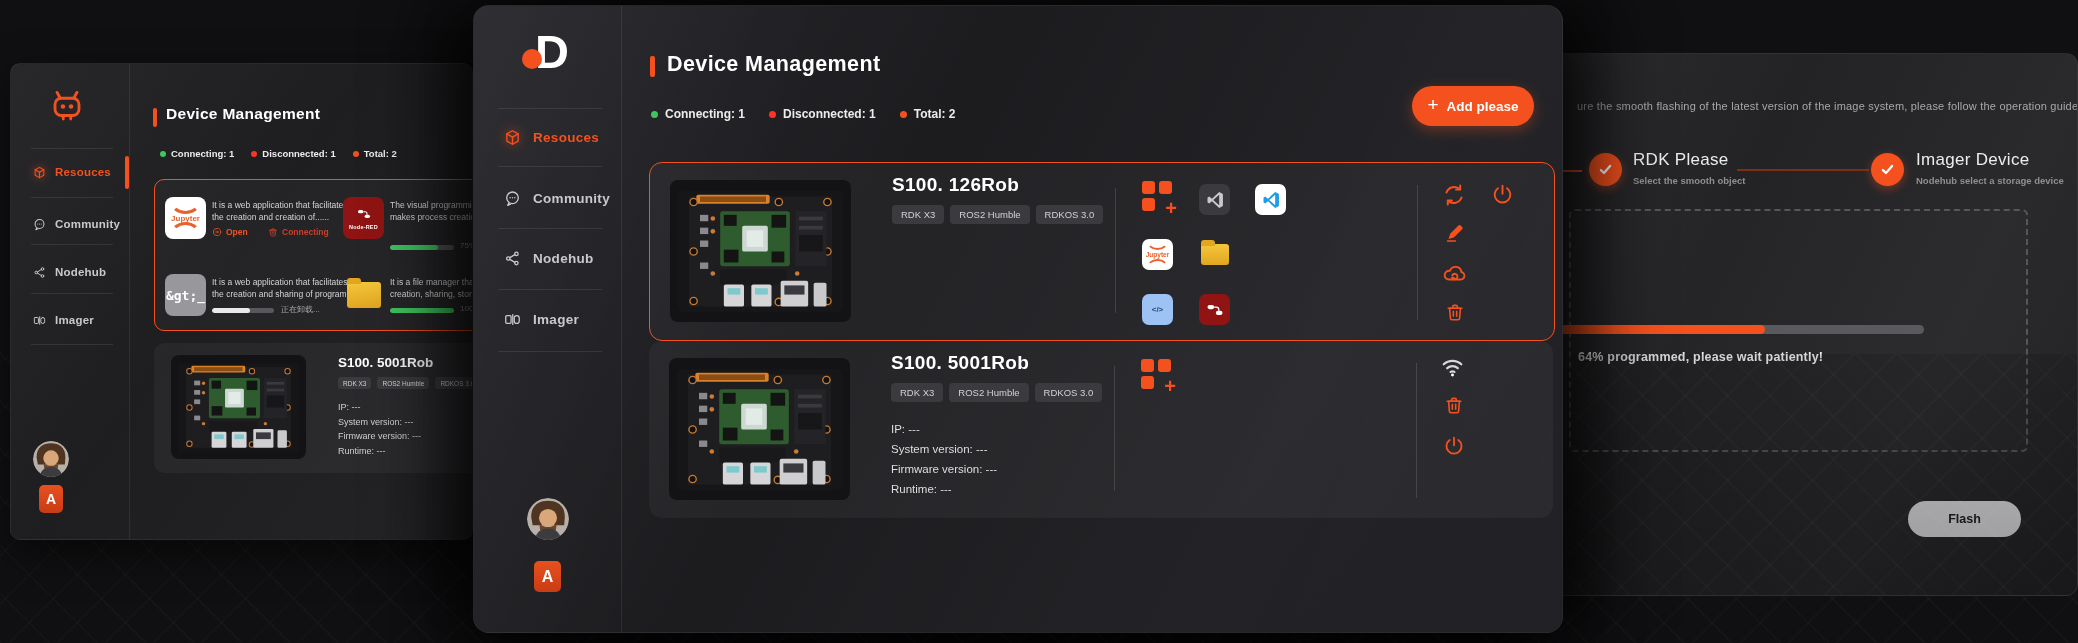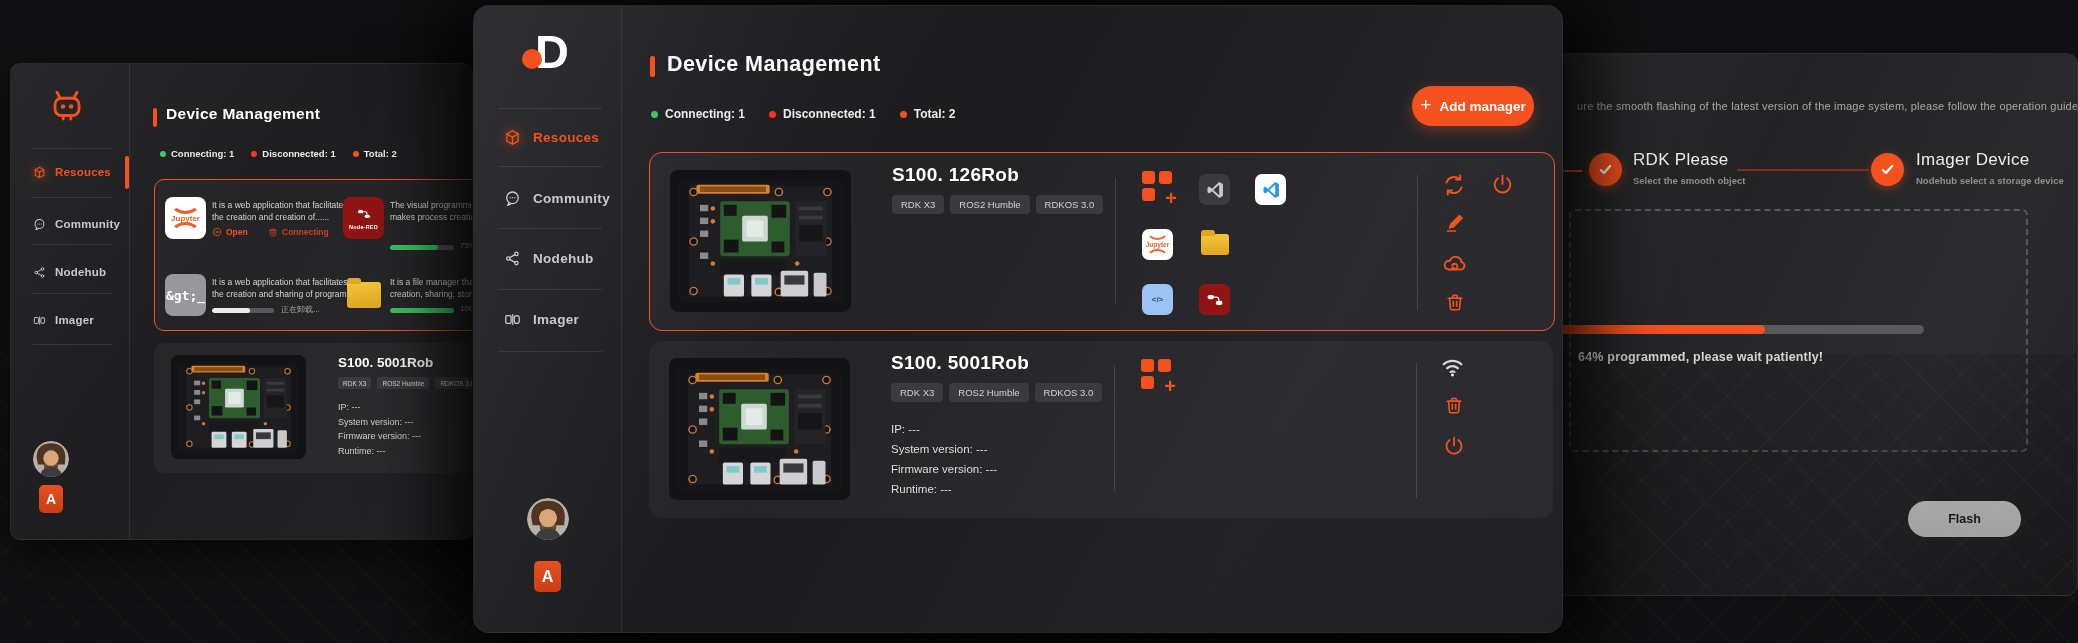--- a/index.html
+++ b/index.html
@@ -87,21 +87,21 @@
   .ctitle{left:193px;top:46px;font-size:21.5px;font-weight:800;color:#fff;letter-spacing:.4px;}
   .cstatus{left:177px;top:101px;display:flex;gap:24px;align-items:center;}
   .cstatus .st{display:flex;align-items:center;gap:7px;color:#ececec;font-size:12px;font-weight:700;}
   .addbtn{left:938px;top:80px;width:122px;height:40px;border-radius:21px;background:#f4511e;display:flex;
     align-items:center;justify-content:center;gap:8px;color:#fff;cursor:pointer;
     box-shadow:0 4px 14px rgba(244,81,30,.35);}
   .addbtn .plus{font-size:19px;font-weight:400;margin-top:-2px;}
   .addbtn .albl{font-size:13.5px;font-weight:700;}
   .ccard{left:175px;width:904px;height:177px;border-radius:13px;background:rgba(255,255,255,.045);}
   .ccard.sel{background:rgba(255,255,255,.035);border:1.6px solid #f4511e;}
-  .ccard1{top:146px;text-align:right;} .ccard2{top:335px;}
+  .ccard1{top:156px;text-align:right;} .ccard2{top:335px;}
   .cdevtitle{position:absolute;left:242px;top:11px;font-size:19px;font-weight:800;color:#fff;letter-spacing:.3px;}
   .cinfo{position:absolute;left:242px;top:78px;font-size:11.5px;line-height:20px;color:#dedede;}
   .vdiv{position:absolute;width:1px;background:rgba(255,255,255,.13);}
   .appicon{position:absolute;width:31px;height:31px;border-radius:7px;display:flex;align-items:center;justify-content:center;cursor:pointer;}
   .gridplus{position:absolute;width:33px;height:33px;cursor:pointer;}
   .gridplus i{position:absolute;width:13px;height:13px;background:#f4511e;border-radius:3px;}
   .gridplus .plus{position:absolute;right:-2px;bottom:-4px;color:#f4511e;font-size:20px;font-weight:700;font-style:normal;line-height:20px;}
   .vsc-grey{background:#3a3a3f;color:#c9c9cd;}
   .vsc-blue{background:#fff;color:#1e9be9;}
   .jup.small{width:31px;height:31px;border-radius:7px;}
@@ -479,21 +479,21 @@
         <span class="dot dot7 dot-red"></span>
         <span>Disconnected: 1</span>
       </span>
     <span class="st">
         <span class="dot dot7 dot-orange"></span>
         <span>Total: 2</span>
       </span>
   </div>
   <div class="abs addbtn">
     <span class="plus">+</span>
-    <span class="albl">Add manager</span>
+    <span class="albl">Add please</span>
   </div>
 
   <div class="abs ccard ccard1 sel">
     <div class="boardbox" style="left:20px;top:17px;width:181px;height:142px">
       <svg viewBox="0 0 180 132" width="165" height="121">
           <use href="#board-art"></use>
         </svg>
     </div>
     <div class="cdevtitle">S100. 126Rob</div>
     <div class="tagrow" style="left:242px;top:42px">

